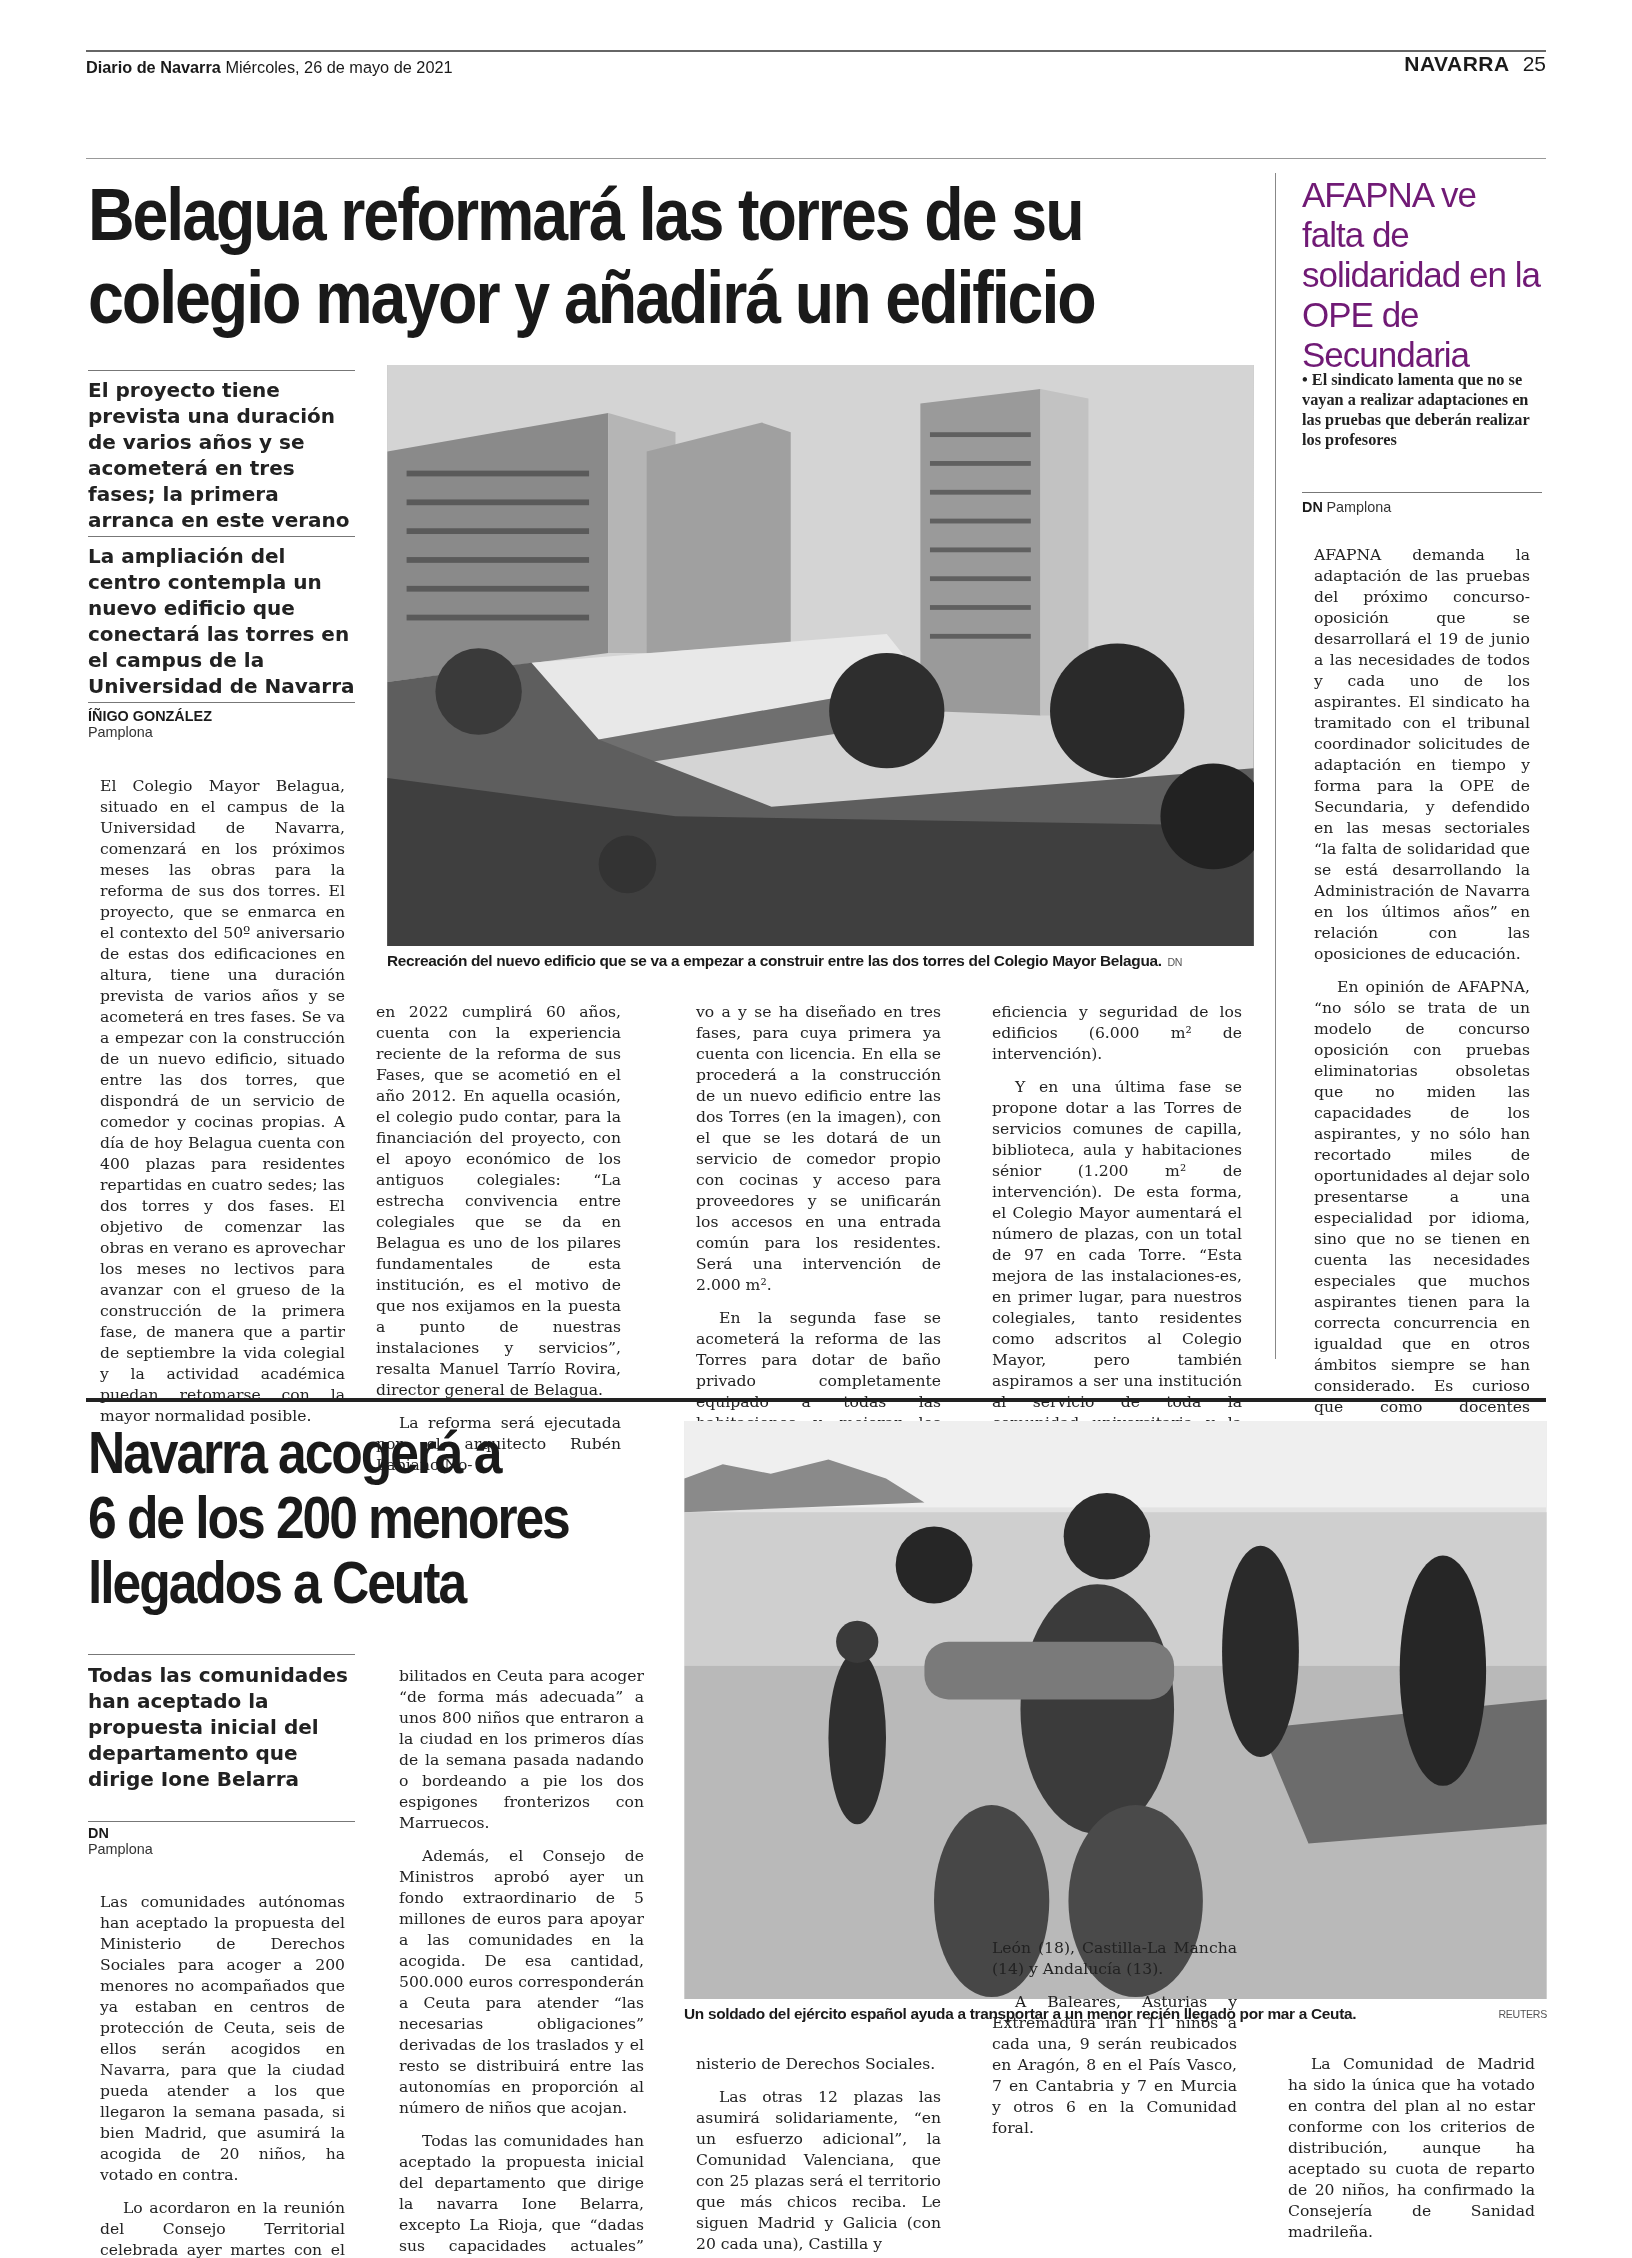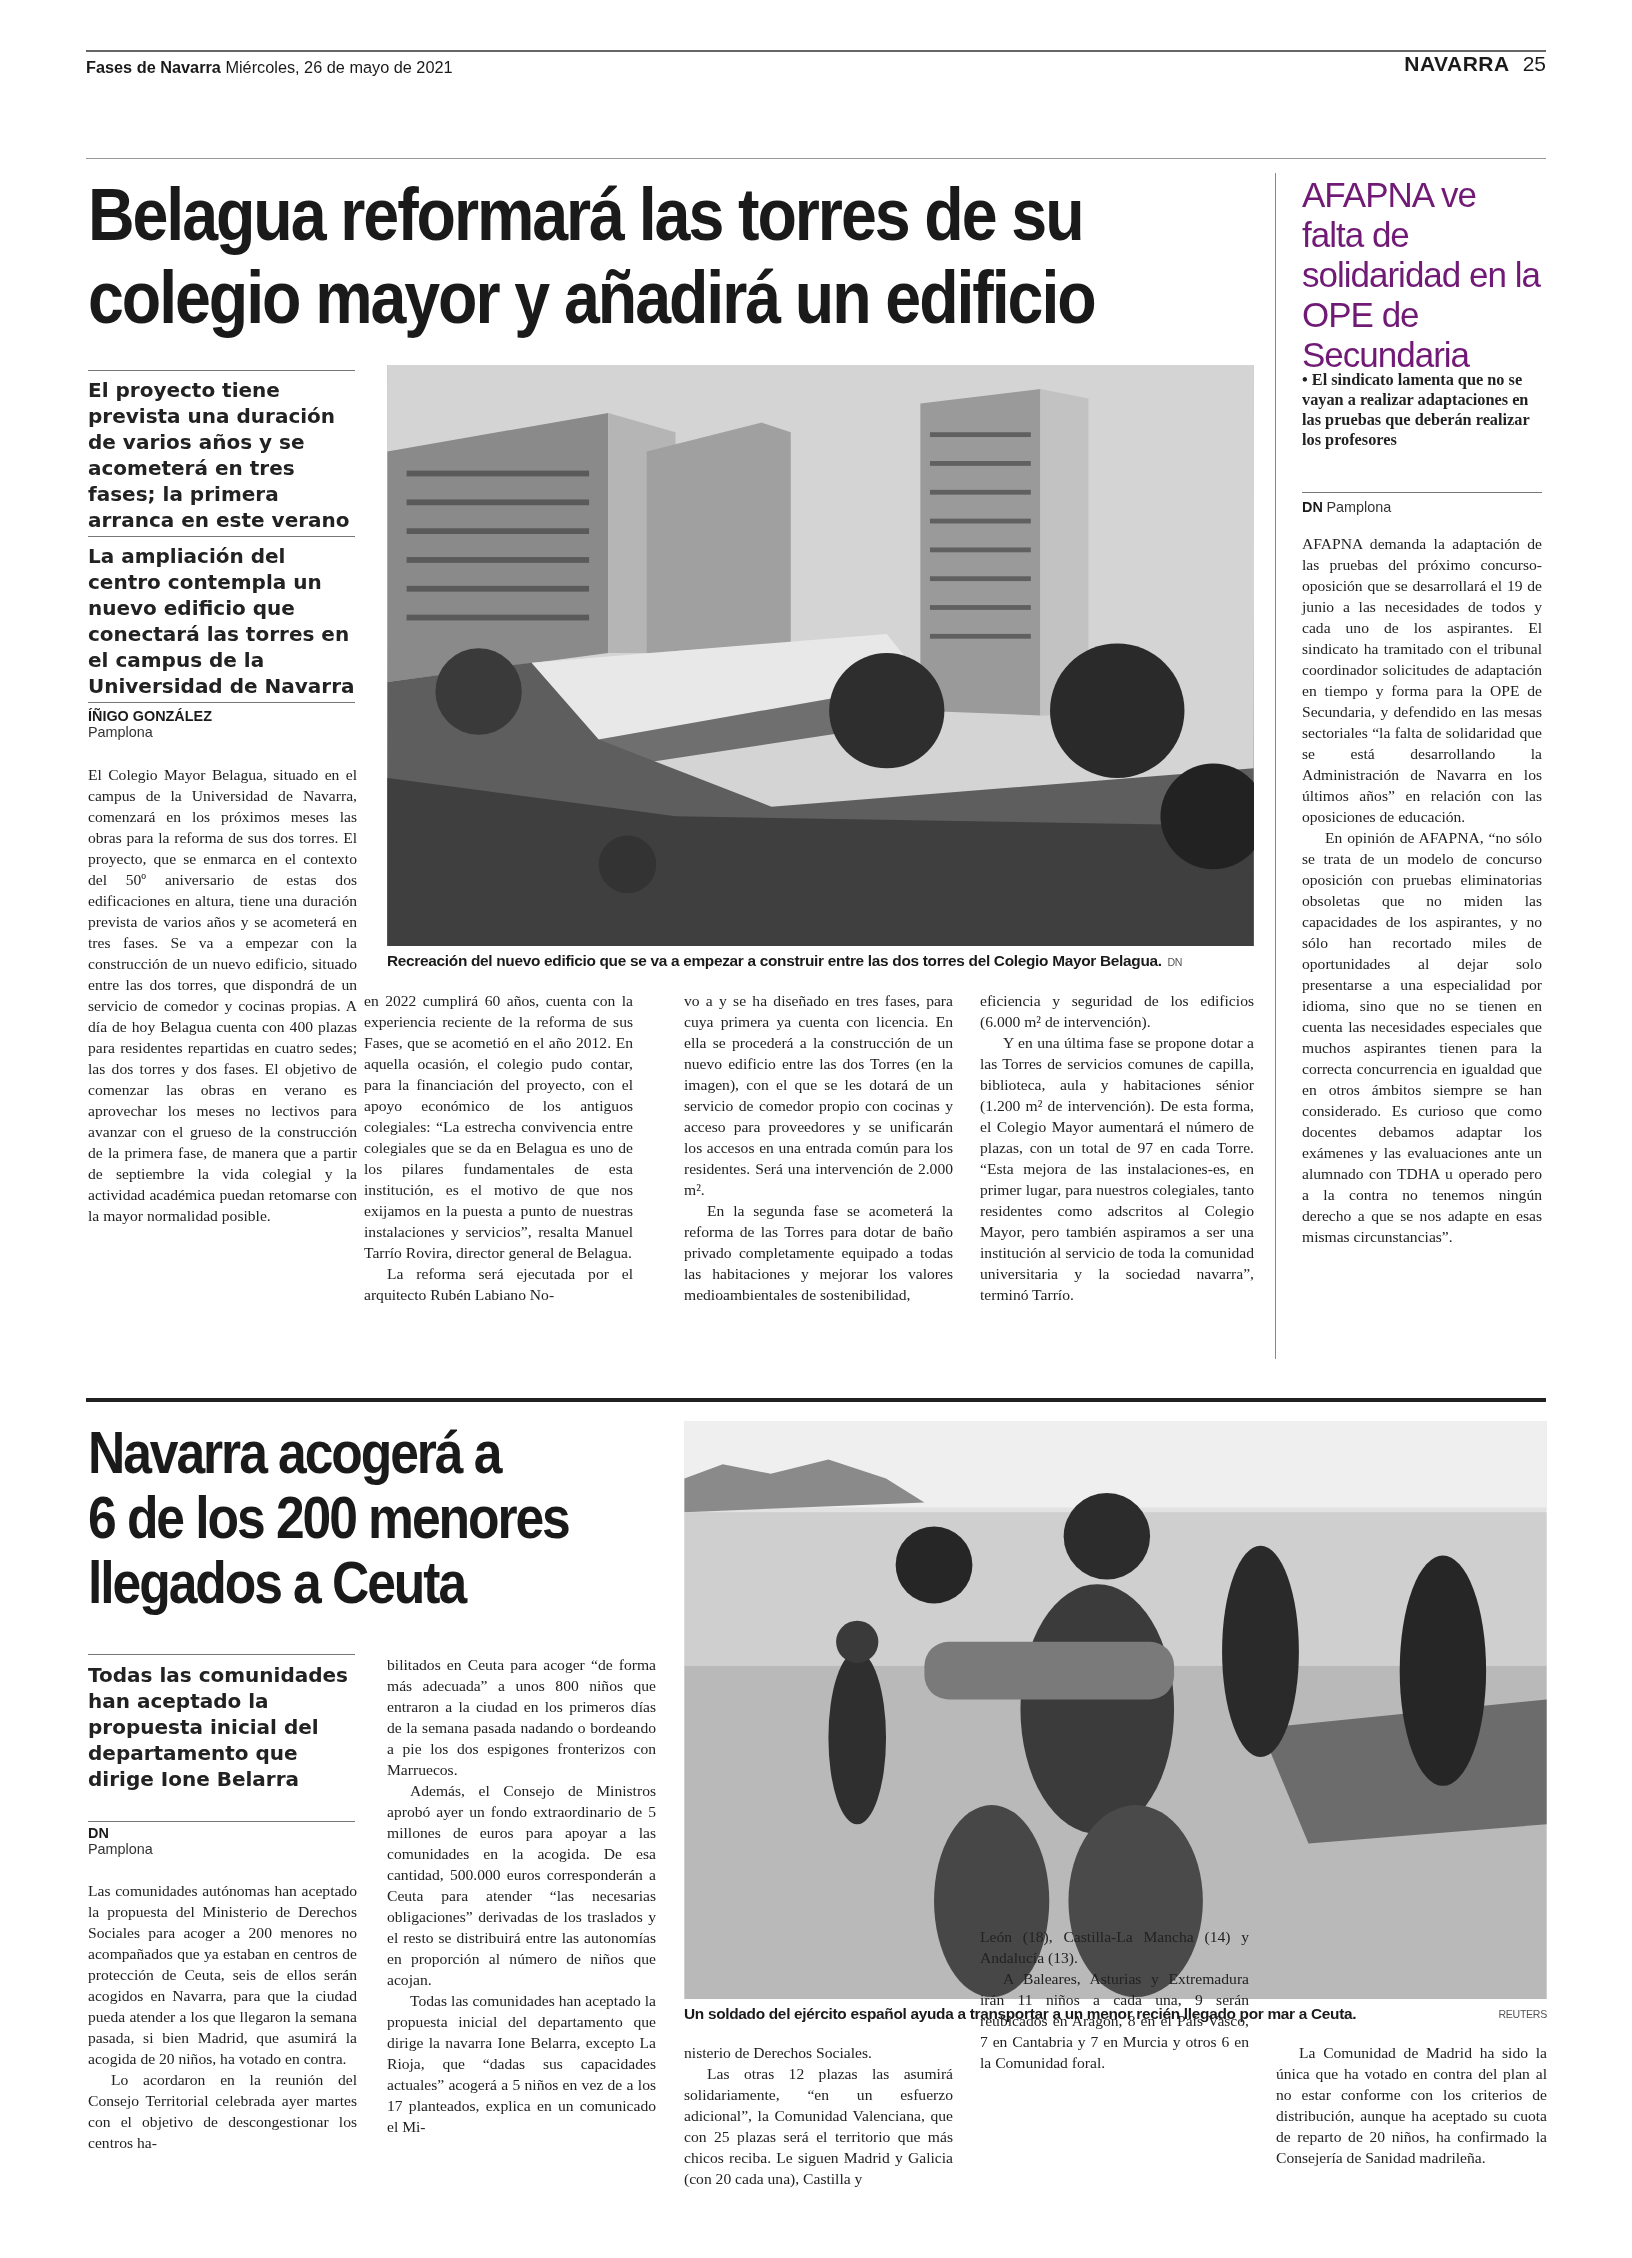--- a/index.html
+++ b/index.html
@@ -12,34 +12,34 @@
   .hdr-left b{font-weight:700;}
   .hdr-right{right:86px;top:52px;font-size:21px;}
   .hdr-right b{font-weight:700;letter-spacing:0.5px;}
   .hdr-right span{font-weight:400;margin-left:13px;}
   
   .h1{font-family:"Liberation Sans",sans-serif;font-weight:700;color:#1a1a1a;letter-spacing:-2.4px;transform-origin:left top;}
   .deck{font-family:"DejaVu Sans",sans-serif;font-weight:700;font-size:20px;line-height:26px;color:#222;}
   .byline-name{font-family:"Liberation Sans",sans-serif;font-weight:700;font-size:14.4px;}
   .byline-place{font-family:"Liberation Sans",sans-serif;font-size:14.4px;color:#333;}
   .body{font-family:"DejaVu Serif",serif;font-size:15.6px;line-height:21px;text-align:justify;color:#222;hyphens:auto;}
-  .body p{margin:0;text-indent:0;font-family:Liberation Serif, serif;}
+  .body p{margin:12px;text-indent:0;}
   .body p.ind{text-indent:23px;}
   .caption{font-family:"Liberation Sans",sans-serif;font-weight:700;font-size:15.4px;letter-spacing:-0.3px;}
   .credit{font-family:"Liberation Sans",sans-serif;font-size:10.6px;color:#555;margin-left:5.8px;font-weight:400;}
   .photo{position:absolute;overflow:hidden;}
   .side-h{font-family:"Liberation Sans",sans-serif;font-size:35px;line-height:40px;color:#701a75;letter-spacing:-1px;}
   .side-deck{font-family:Liberation Serif, serif;font-weight:700;font-size:16.3px;line-height:20px;color:#222;}
 </style>
 </head>
 <body>
 
 <div class="rule" style="left:86px;top:50px;width:1460px;height:1.9px;background:#666;"></div>
 <div class="abs hdr-left sans">
-  <b>Fases de Navarra</b>
+  <b>Diario de Navarra</b>
   <span>Miércoles, 26 de mayo de 2021</span>
 </div>
 <div class="abs hdr-right sans">
   <b>NAVARRA</b><span>25</span>
 </div>
 <div class="rule" style="left:86px;top:158px;width:1460px;height:1px;background:#999;"></div>
 
 <div class="abs h1" style="left:88px;top:173px;font-size:75px;line-height:83px;transform:scaleX(0.86);white-space:nowrap;">
   <div>Belagua reformará las torres de su</div>
   <div>colegio mayor y añadirá un edificio</div>

